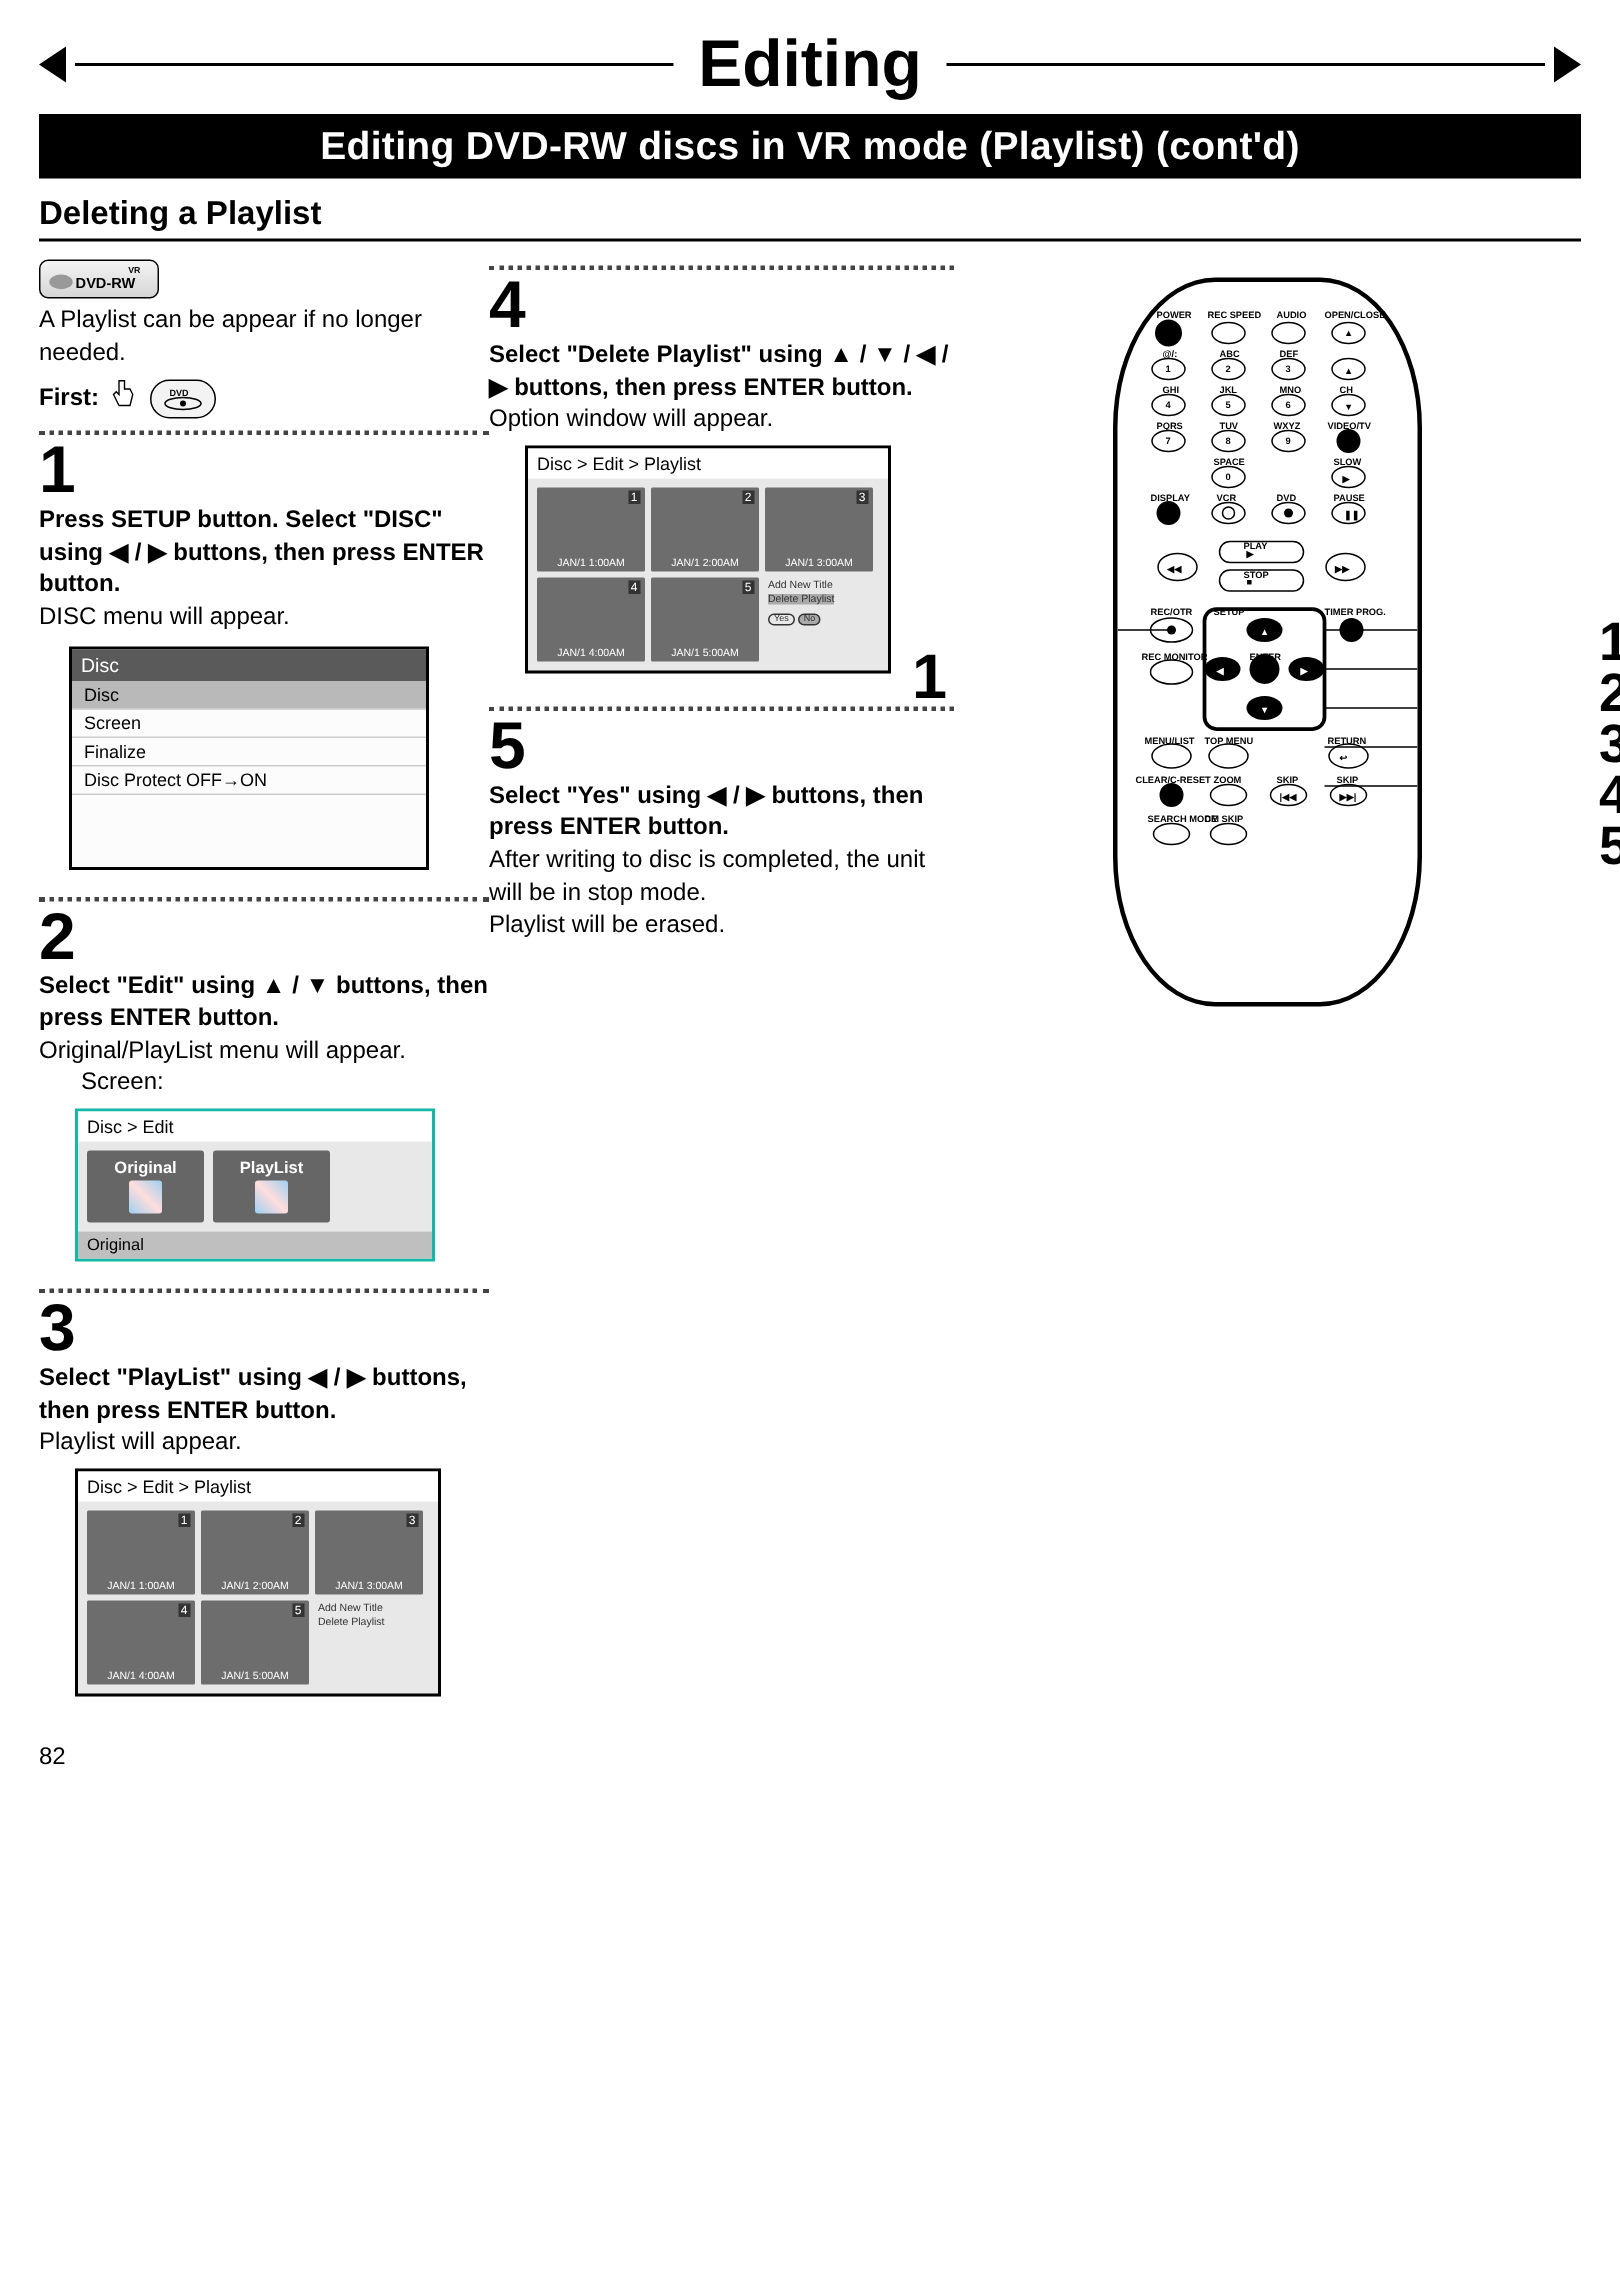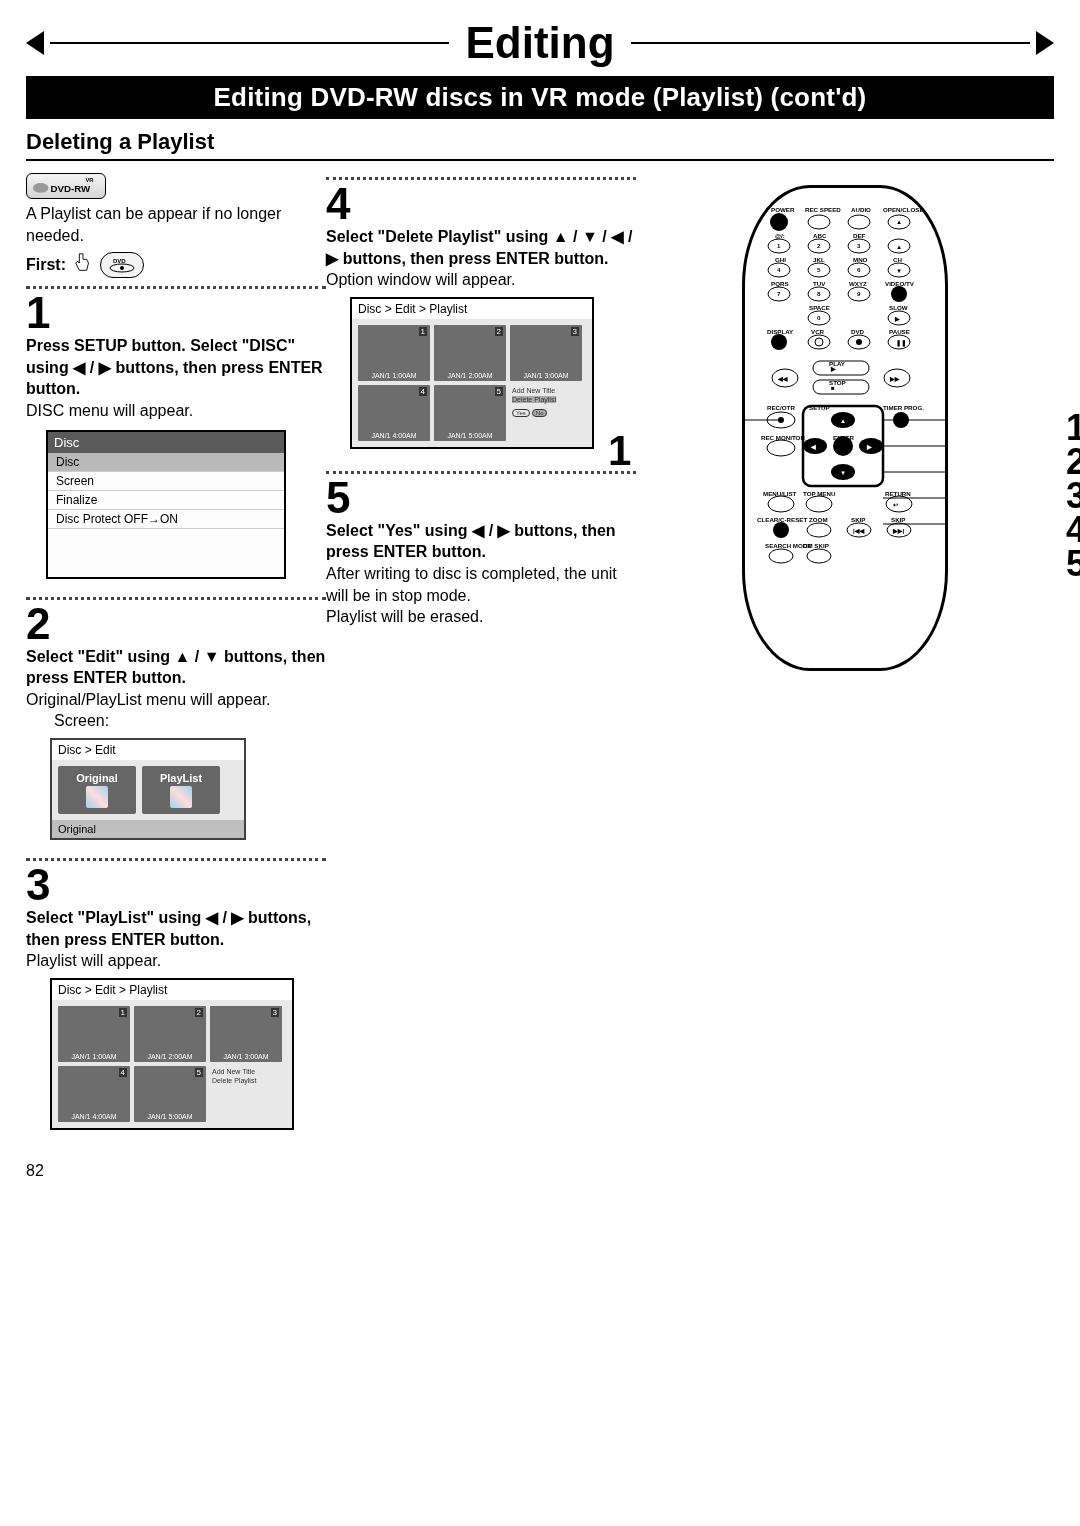--- a/index.html
+++ b/index.html
@@ -22,21 +22,21 @@
   .badge { display:inline-block; vertical-align:middle; }
   .dvdrw-badge { width:78px; height:24px; border:1px solid #000; border-radius:6px; background:linear-gradient(to bottom,#f4f4f4,#d6d6d6); display:flex; align-items:center; justify-content:center; }
   .dvdrw-badge svg { width:74px; height:22px; }
   .first-row { margin-top:6px; display:flex; align-items:center; gap:6px; }
   .dvd-chip { width:42px; height:24px; border:1px solid #000; border-radius:14px; background:#f3f3f3; display:flex; align-items:center; justify-content:center; font-size:8px; }
   .menu-box { border:2px solid #000; width:240px; margin:8px 0 0 20px; padding:0; box-sizing:border-box; }
   .menu-head { background:#5a5a5a; color:#fff; font-size:13px; padding:3px 6px; }
   .menu-body { height:124px; background:#fcfcfc; }
   .menu-item { font-size:12px; padding:2px 8px; border-bottom:1px solid #ccc; }
   .menu-item-sel { background:#b9b9b9; }
-  .screen-box { border:2px solid #404040; width:196px; margin:6px 0 0 24px; box-sizing:border-box; }
+  .screen-box { border:2px solid #14b8a6; width:240px; margin:6px 0 0 24px; box-sizing:border-box; }
   .screen-top { background:#fff; color:#000; font-size:12px; padding:3px 6px; }
   .screen-row { display:flex; gap:6px; padding:6px; background:#e8e8e8; }
   .tile { background:#666; color:#fff; padding:4px 0; text-align:center; font-size:11px; font-weight:bold; width:78px; height:40px; display:flex; flex-direction:column; align-items:center; justify-content:center; border-radius:2px; }
   .tile-icon { width:22px; height:22px; background:linear-gradient(45deg,#9ed0f0,#fdd,#9ed0f0); margin-top:2px; border-radius:2px; }
   .screen-btm { background:#bfbfbf; font-size:11px; padding:3px 6px; }
   .pl-box { border:2px solid #000; width:244px; margin:6px 0 0 24px; box-sizing:border-box; background:#e8e8e8; }
   .pl-crumb { background:#fff; font-size:12px; padding:3px 6px; }
   .thumbs { display:flex; flex-wrap:wrap; gap:4px; padding:6px; }
   .thumb { width:72px; height:56px; background:#6d6d6d; border-radius:1px; position:relative; }
   .thumb-num { position:absolute; top:2px; right:3px; font-size:8px; color:#fff; background:#333; padding:0 2px; }

